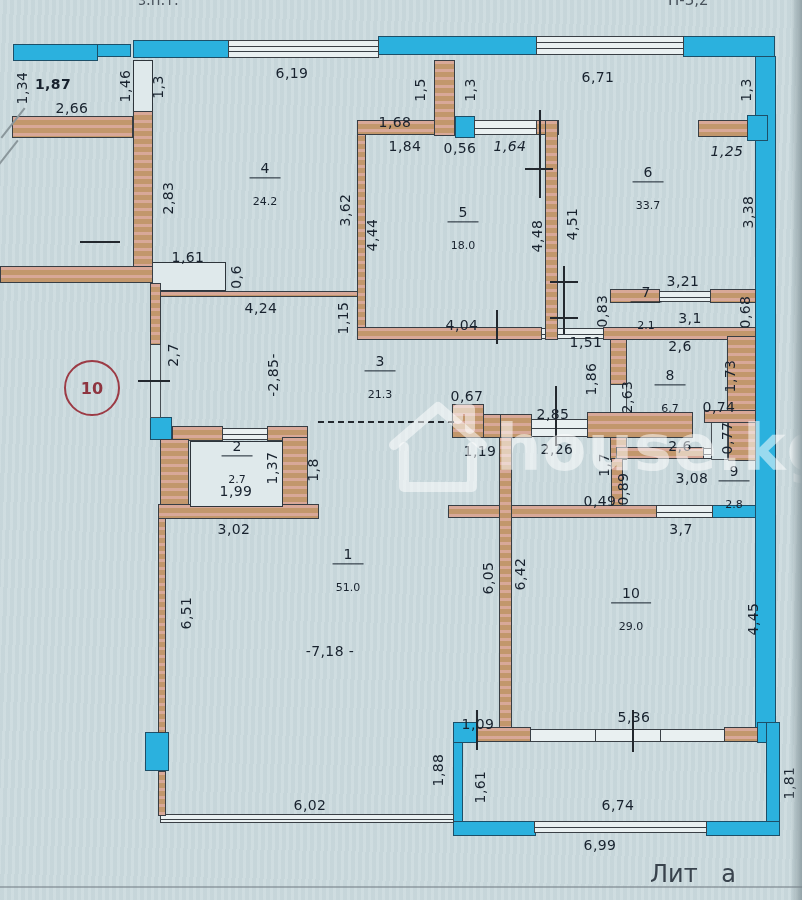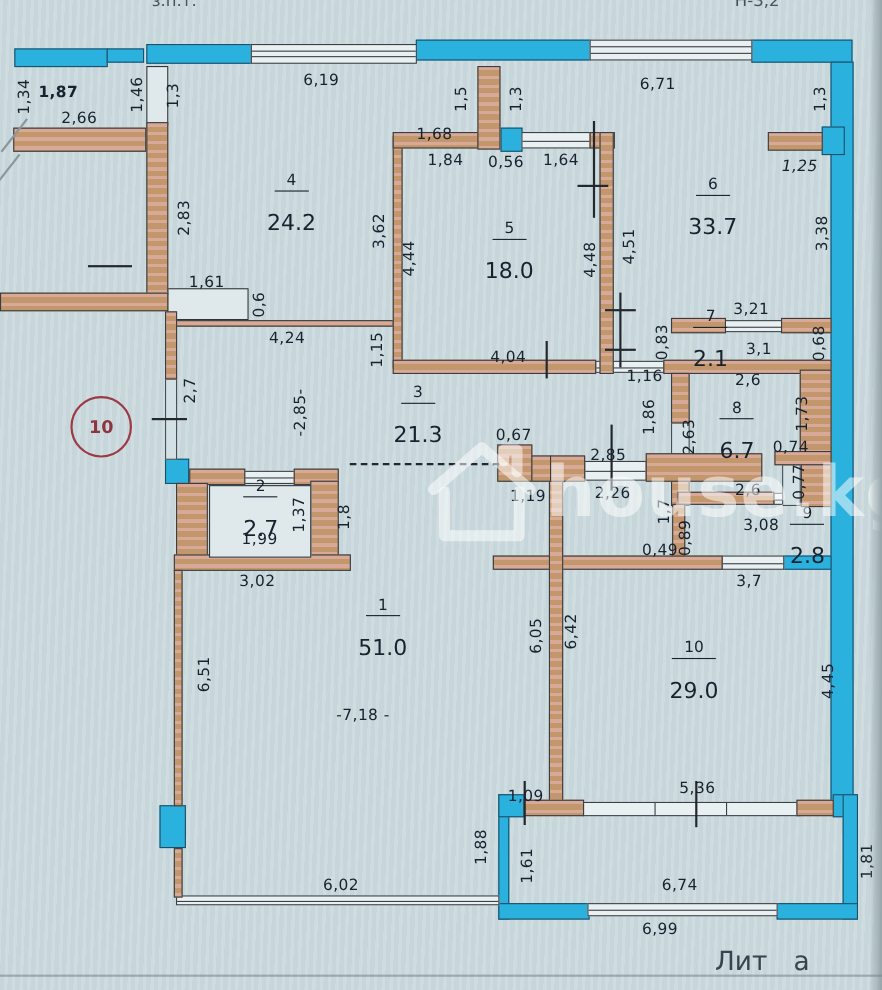--- a/index.html
+++ b/index.html
@@ -19,21 +19,21 @@
   .wn .h2{position:absolute;left:0;right:0;top:64%;border-top:1px solid #3a4046;}
   .bx{position:absolute;box-sizing:border-box;background:#dfe9eb;border:1.5px solid #2e353b;}
   .gap{position:absolute;box-sizing:border-box;background:#d3e1e4;border:1px solid #474e54;}
   .line{position:absolute;background:#23282e;}
   .dash{position:absolute;border-top:2px dashed #23282e;height:0;}
   .dim{position:absolute;transform:translate(-50%,-50%);font-size:14px;color:#18222e;
     white-space:nowrap;letter-spacing:.4px;}
   .dim.v{transform:translate(-50%,-50%) rotate(-90deg);}
   .room{position:absolute;transform:translate(-50%,-50%);text-align:center;color:#18222e;line-height:1.05;}
   .room .n{display:inline-block;font-size:14px;padding:0 11px 1px;border-bottom:1.6px solid #18222e;}
-  .room .a{font-size:20px;margin-top:18px;}
+  .room .a{font-size:11px;margin-top:18px;}
   #circle10{position:absolute;left:64px;top:360px;width:52px;height:52px;border:2px solid #9c3b45;
     border-radius:50%;display:flex;align-items:center;justify-content:center;
     color:#8e3540;font-size:16px;font-weight:bold;}
   #wm{position:absolute;left:388px;top:394px;width:430px;height:108px;display:flex;
     align-items:center;gap:8px;pointer-events:none;}
   #wm .t{font-size:64px;font-weight:bold;color:rgba(255,255,255,.52);letter-spacing:1px;}
   #lit{position:absolute;left:650px;top:860px;font-size:24px;color:#39434d;word-spacing:16px;}
   .frag{position:absolute;top:-9px;font-size:15px;color:#333c46;opacity:.85;}
   #edgeR{position:absolute;right:0;top:0;width:12px;height:100%;
     background:linear-gradient(to right, rgba(130,145,150,0), #93a3a8);}
@@ -165,28 +165,28 @@
   <div class="fold" style="left:-8px;top:152px;width:32px;transform:rotate(-52deg)"></div>
 
   <div>
       <span class="dim" style="left: 53px; top: 84px; font-weight: bold;">1,87</span>
       <span class="dim" style="left: 72px; top: 108px;">2,66</span>
       <span class="dim" style="left: 292px; top: 73px;">6,19</span>
       <span class="dim" style="left: 598px; top: 77px;">6,71</span>
       <span class="dim" style="left: 395px; top: 122px;">1,68</span>
       <span class="dim" style="left: 405px; top: 146px;">1,84</span>
       <span class="dim" style="left: 460px; top: 148px;">0,56</span>
-      <span class="dim" style="left: 510px; top: 146px;">1,64</span>
+      <span class="dim" style="left: 510px; top: 146px; font-style: italic;">1,64</span>
       <span class="dim" style="left: 727px; top: 151px; font-style: italic;">1,25</span>
       <span class="dim" style="left: 188px; top: 257px;">1,61</span>
       <span class="dim" style="left: 261px; top: 308px;">4,24</span>
       <span class="dim" style="left: 683px; top: 281px;">3,21</span>
       <span class="dim" style="left: 690px; top: 318px;">3,1</span>
       <span class="dim" style="left: 462px; top: 325px; text-align: center;">4,04</span>
-      <span class="dim" style="left: 586px; top: 342px;">1,16</span>
+      <span class="dim" style="left: 586px; top: 342px;">1,51</span>
       <span class="dim" style="left: 680px; top: 346px;">2,6</span>
       <span class="dim" style="left: 467px; top: 396px;">0,67</span>
       <span class="dim" style="left: 553px; top: 414px;">2,85</span>
       <span class="dim" style="left: 719px; top: 407px;">0,74</span>
       <span class="dim" style="left: 480px; top: 451px;">1,19</span>
       <span class="dim" style="left: 557px; top: 449px;">2,26</span>
       <span class="dim" style="left: 680px; top: 446px;">2,6</span>
       <span class="dim" style="left: 236px; top: 491px;">1,99</span>
       <span class="dim" style="left: 692px; top: 478px;">3,08</span>
       <span class="dim" style="left: 600px; top: 501px;">0,49</span>

